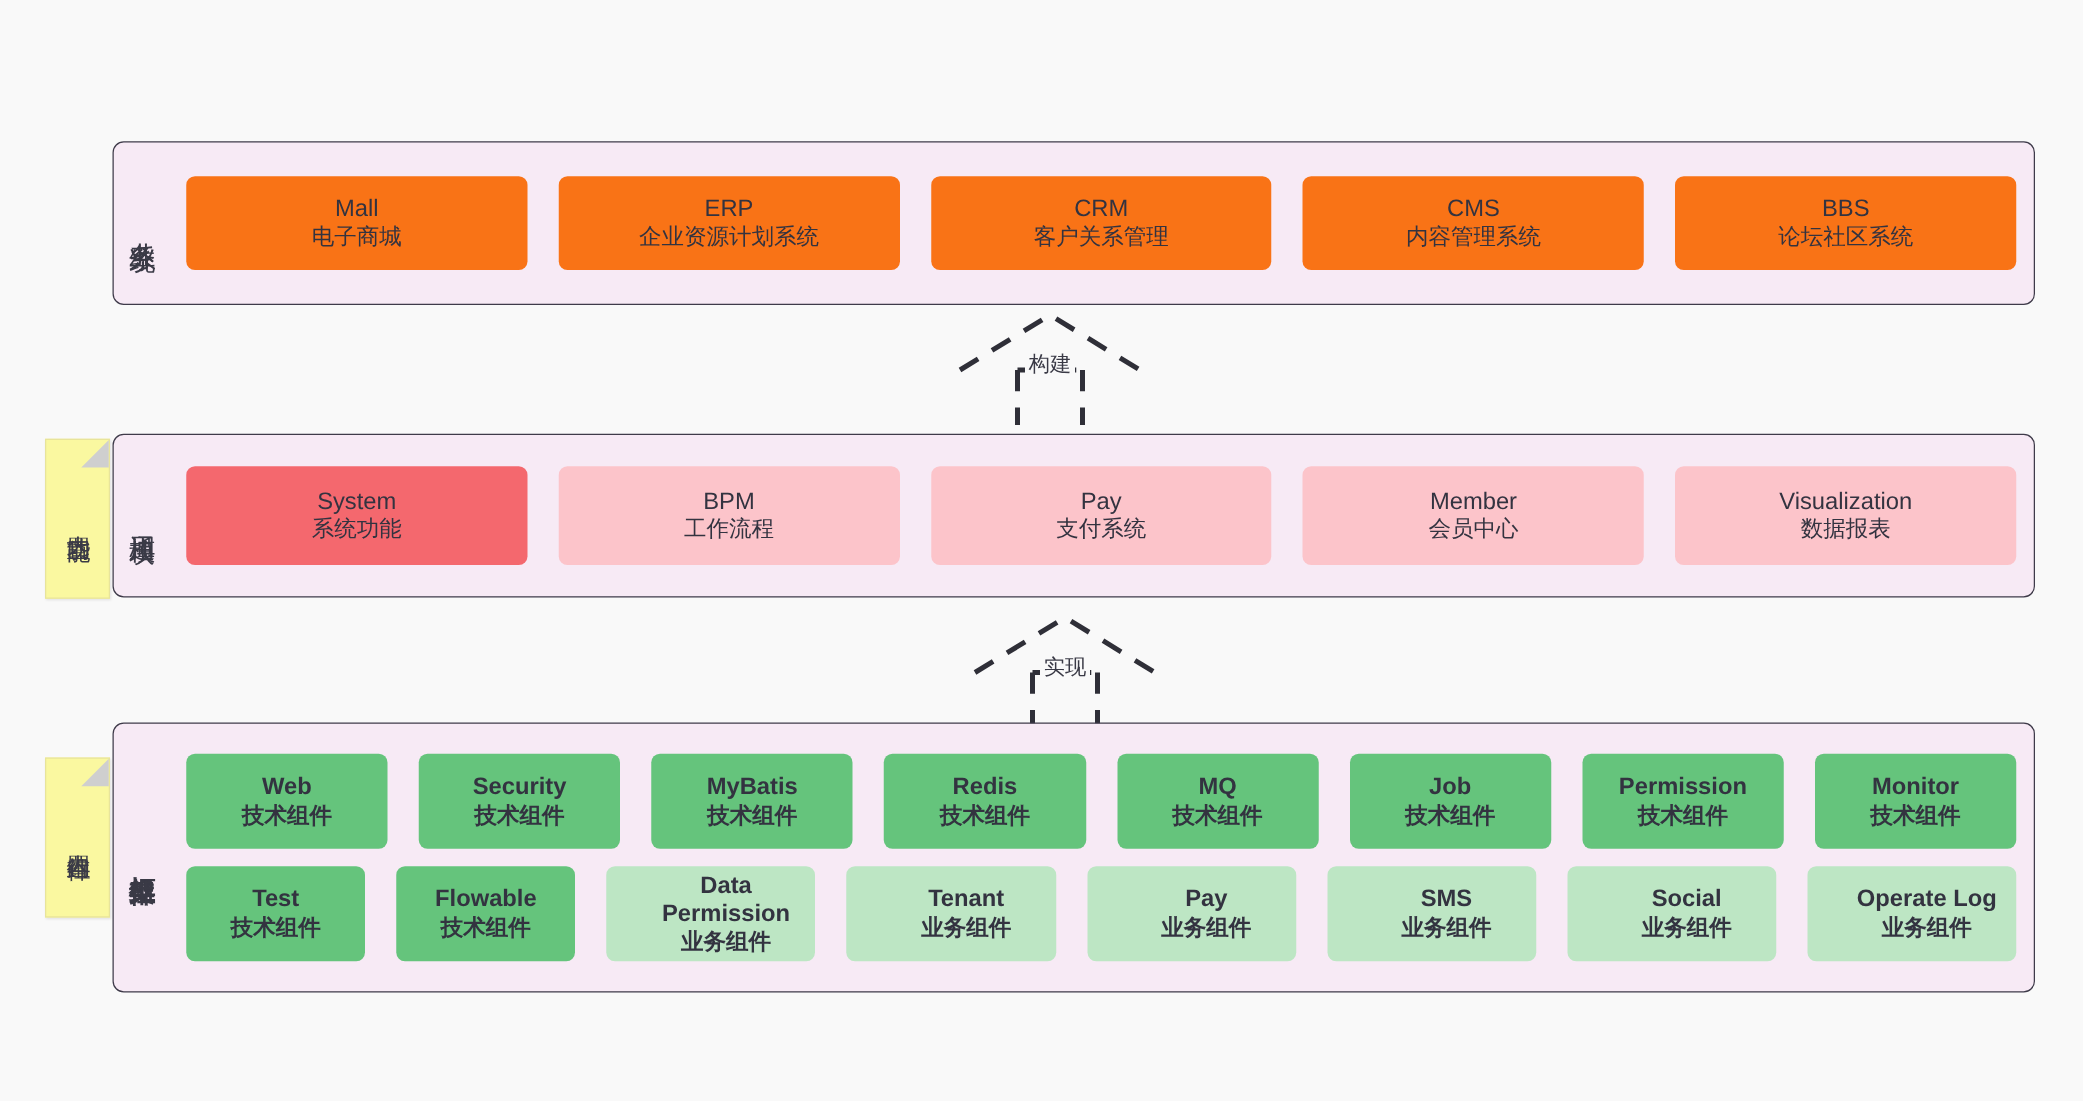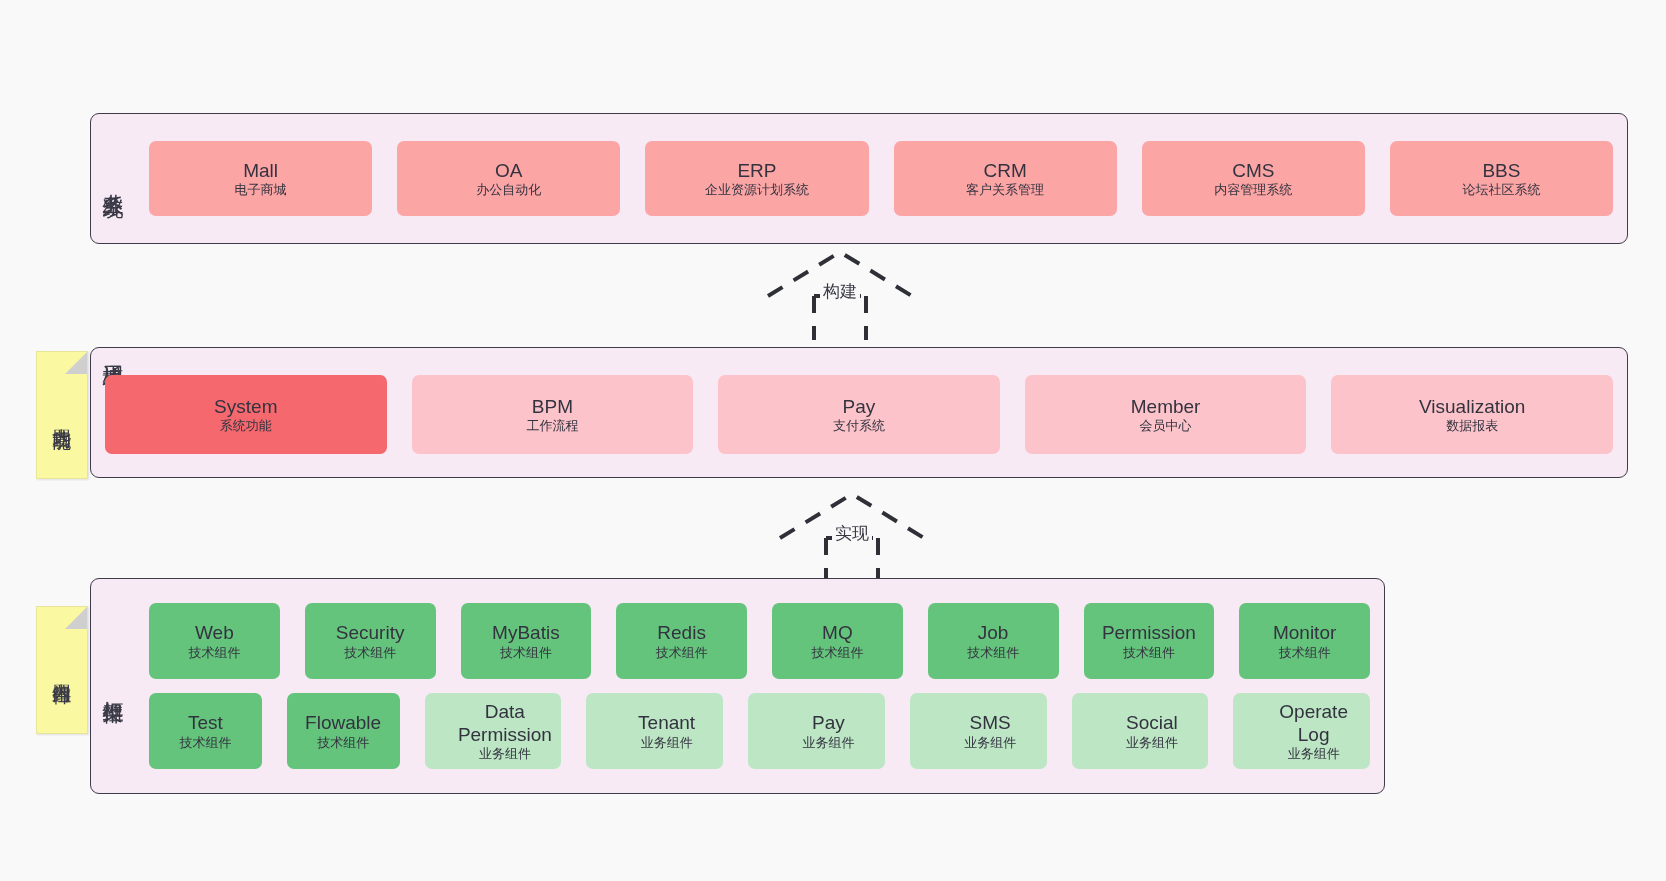--- a/index.html
+++ b/index.html
@@ -53,35 +53,35 @@
     border-radius: 7px;
     display: flex;
     flex-direction: column;
     align-items: center;
     justify-content: center;
     text-align: center;
     line-height: 1.22;
     padding: 6px 4px;
   }
   .cell .en { font-size: 19px; }
-  .cell .cn { font-size: 13px; }
-
-  
-  .c-blue       { background: #fca5a5; }
+  .cell .cn { font-size: 18px; }
+
+  
+  .c-blue       { background: #f97316; }
   .c-red        { background: #f4686e; }
   .c-pink       { background: #fcc4ca; }
   .c-green      { background: #65c47c; }
   .c-lightgreen { background: #bde6c4; padding-left: 28px; }
 
   
   #layer-business  { left: 90px;  top: 113px; width: 1538px; height: 131px; }
   #layer-business .row { height: 75px; }
-  #layer-common    { left: 90px;  top: 347px; width: 1538px; height: 131px; flex-direction: column; }
+  #layer-common    { left: 90px;  top: 347px; width: 1538px; height: 131px; }
   #layer-common .row { height: 79px; }
-  #layer-framework { left: 90px;  top: 578px; width: 1295px; height: 216px; }
+  #layer-framework { left: 90px;  top: 578px; width: 1538px; height: 216px; font-weight: bold; }
   #layer-framework .row { height: 76px; }
 
   
   .note {
     position: absolute;
     width: 52px;
     background: #faf8a0;
     border: 1px solid #e8e49a;
     display: flex;
     align-items: center;
@@ -130,24 +130,20 @@
 
   <div class="layer" id="layer-business">
     <div class="layer-title">业务系统</div>
     <div class="layer-body">
       <div class="row">
         <div class="cell c-blue">
           <span class="en">Mall</span>
           <span class="cn">电子商城</span>
         </div>
         <div class="cell c-blue">
-          <span class="en">OA</span>
-          <span class="cn">办公自动化</span>
-        </div>
-        <div class="cell c-blue">
           <span class="en">ERP</span>
           <span class="cn">企业资源计划系统</span>
         </div>
         <div class="cell c-blue">
           <span class="en">CRM</span>
           <span class="cn">客户关系管理</span>
         </div>
         <div class="cell c-blue">
           <span class="en">CMS</span>
           <span class="cn">内容管理系统</span>

